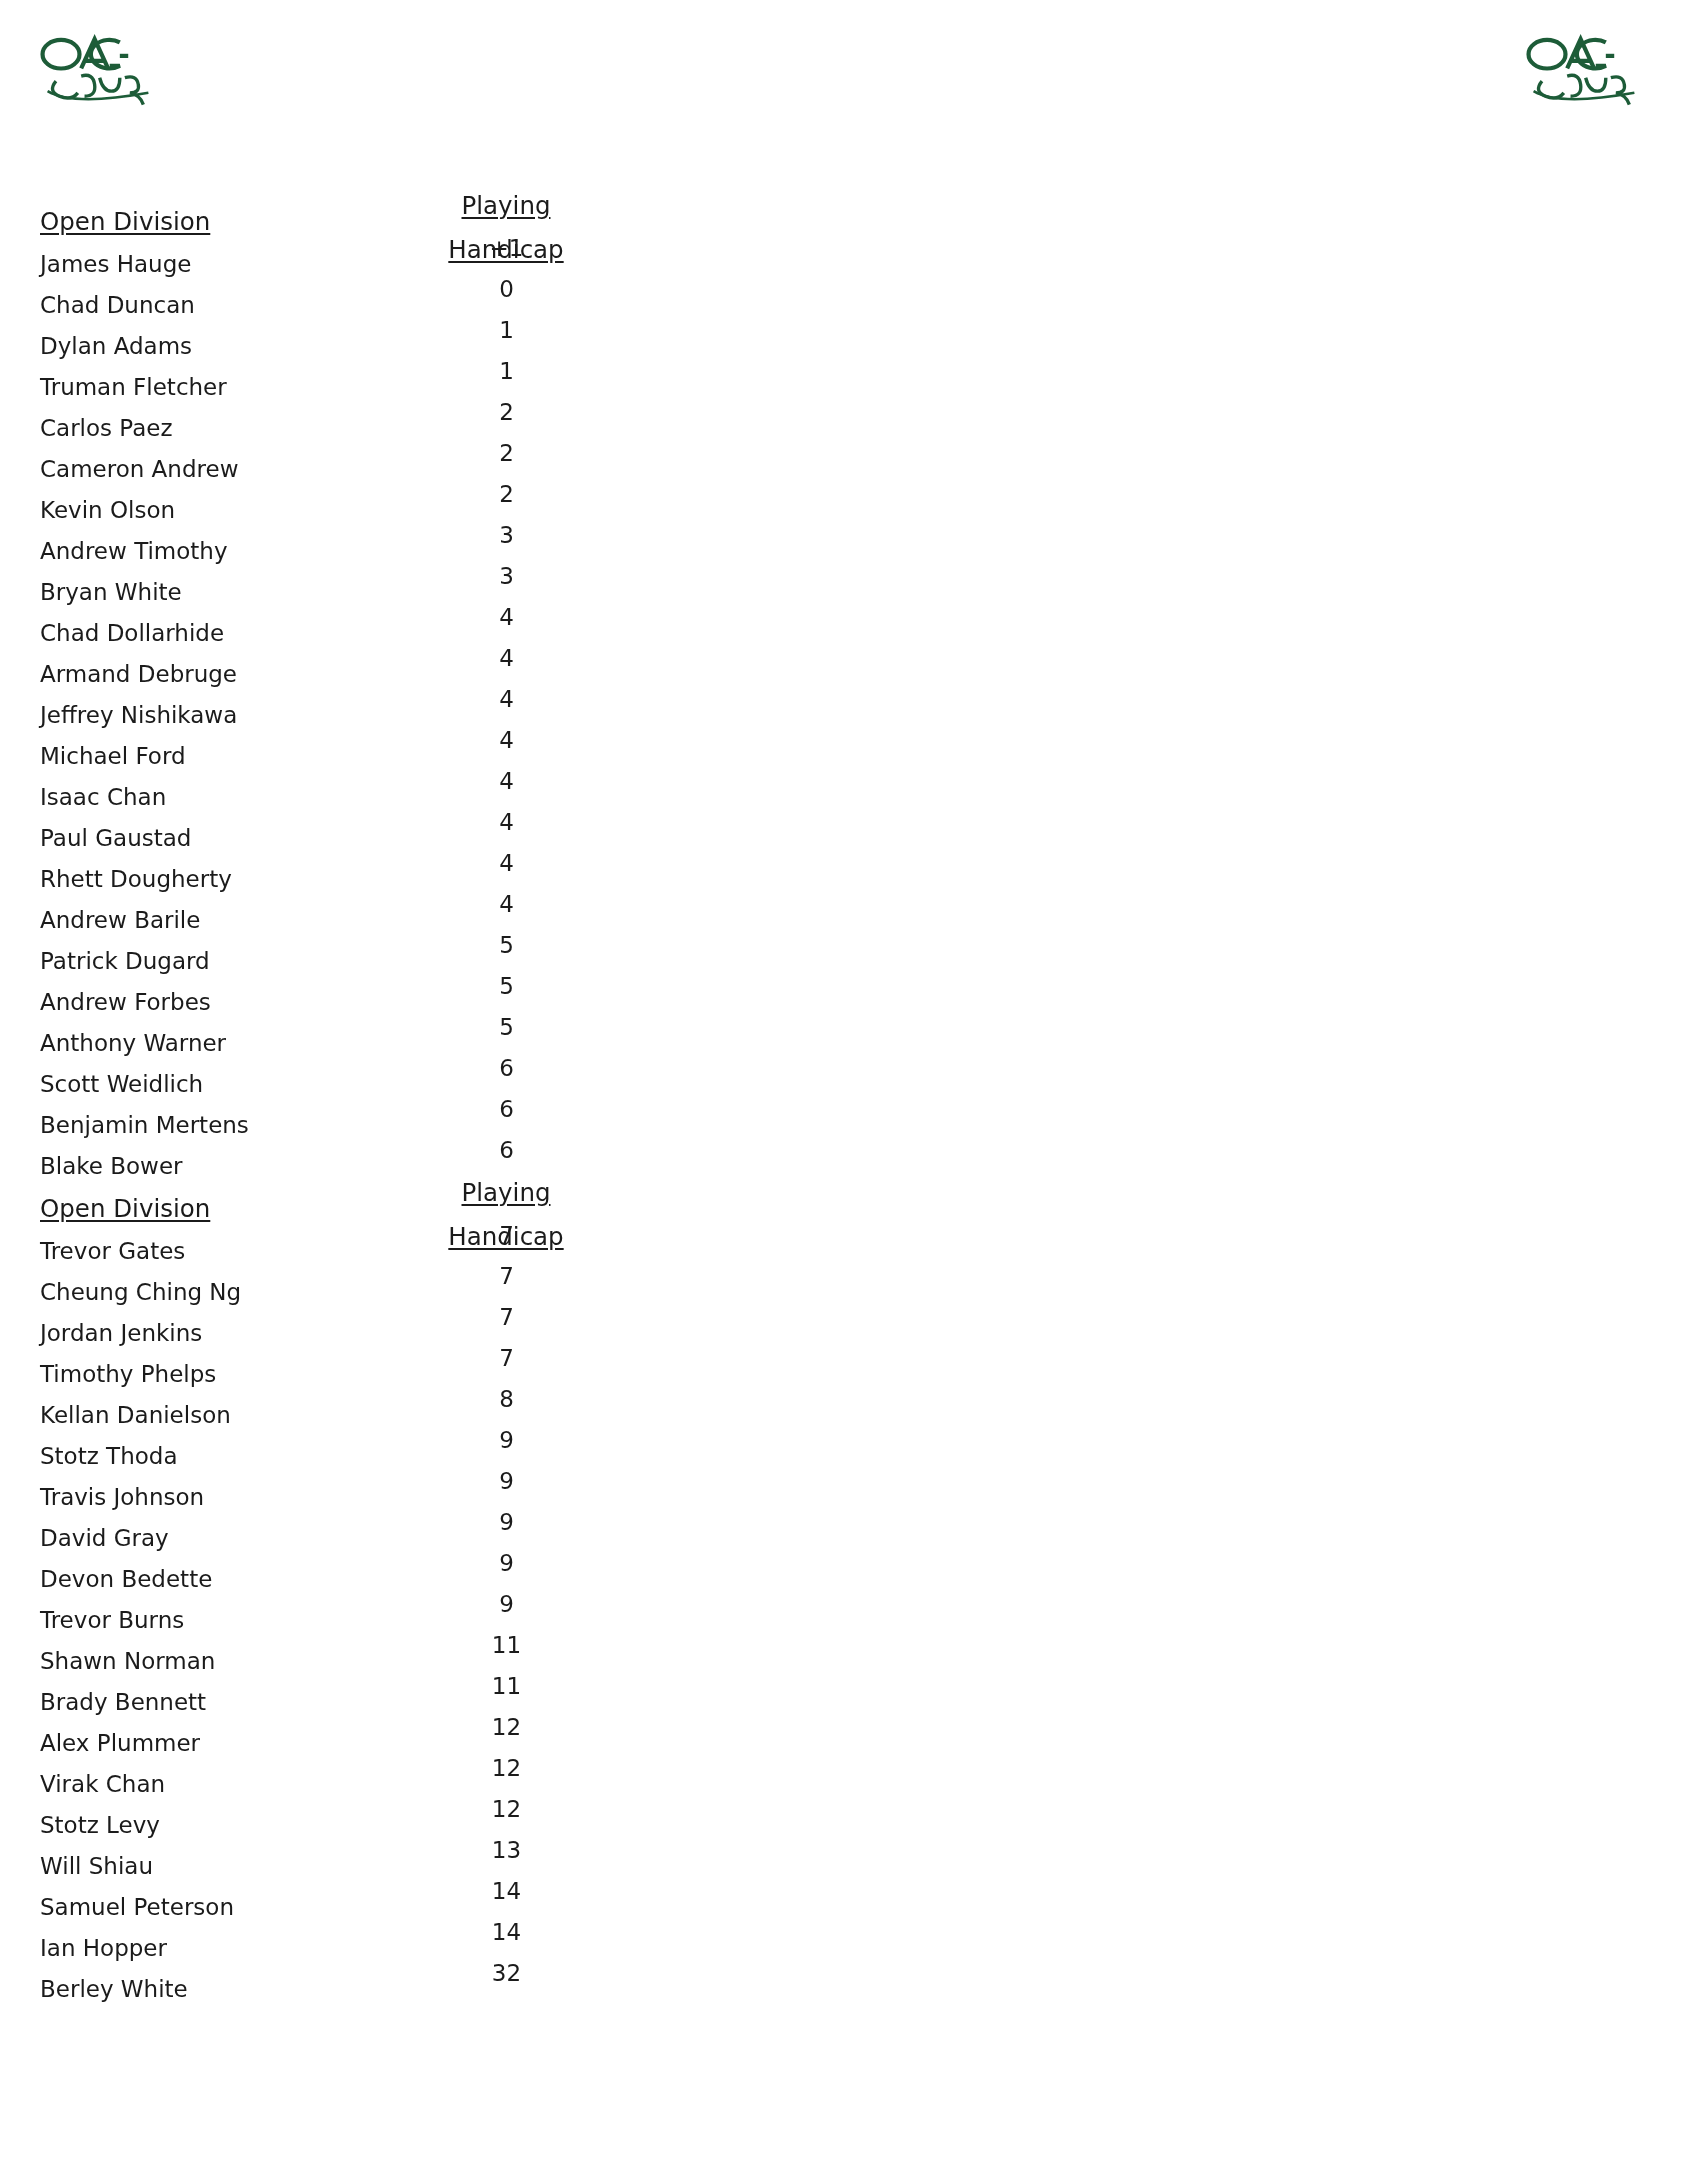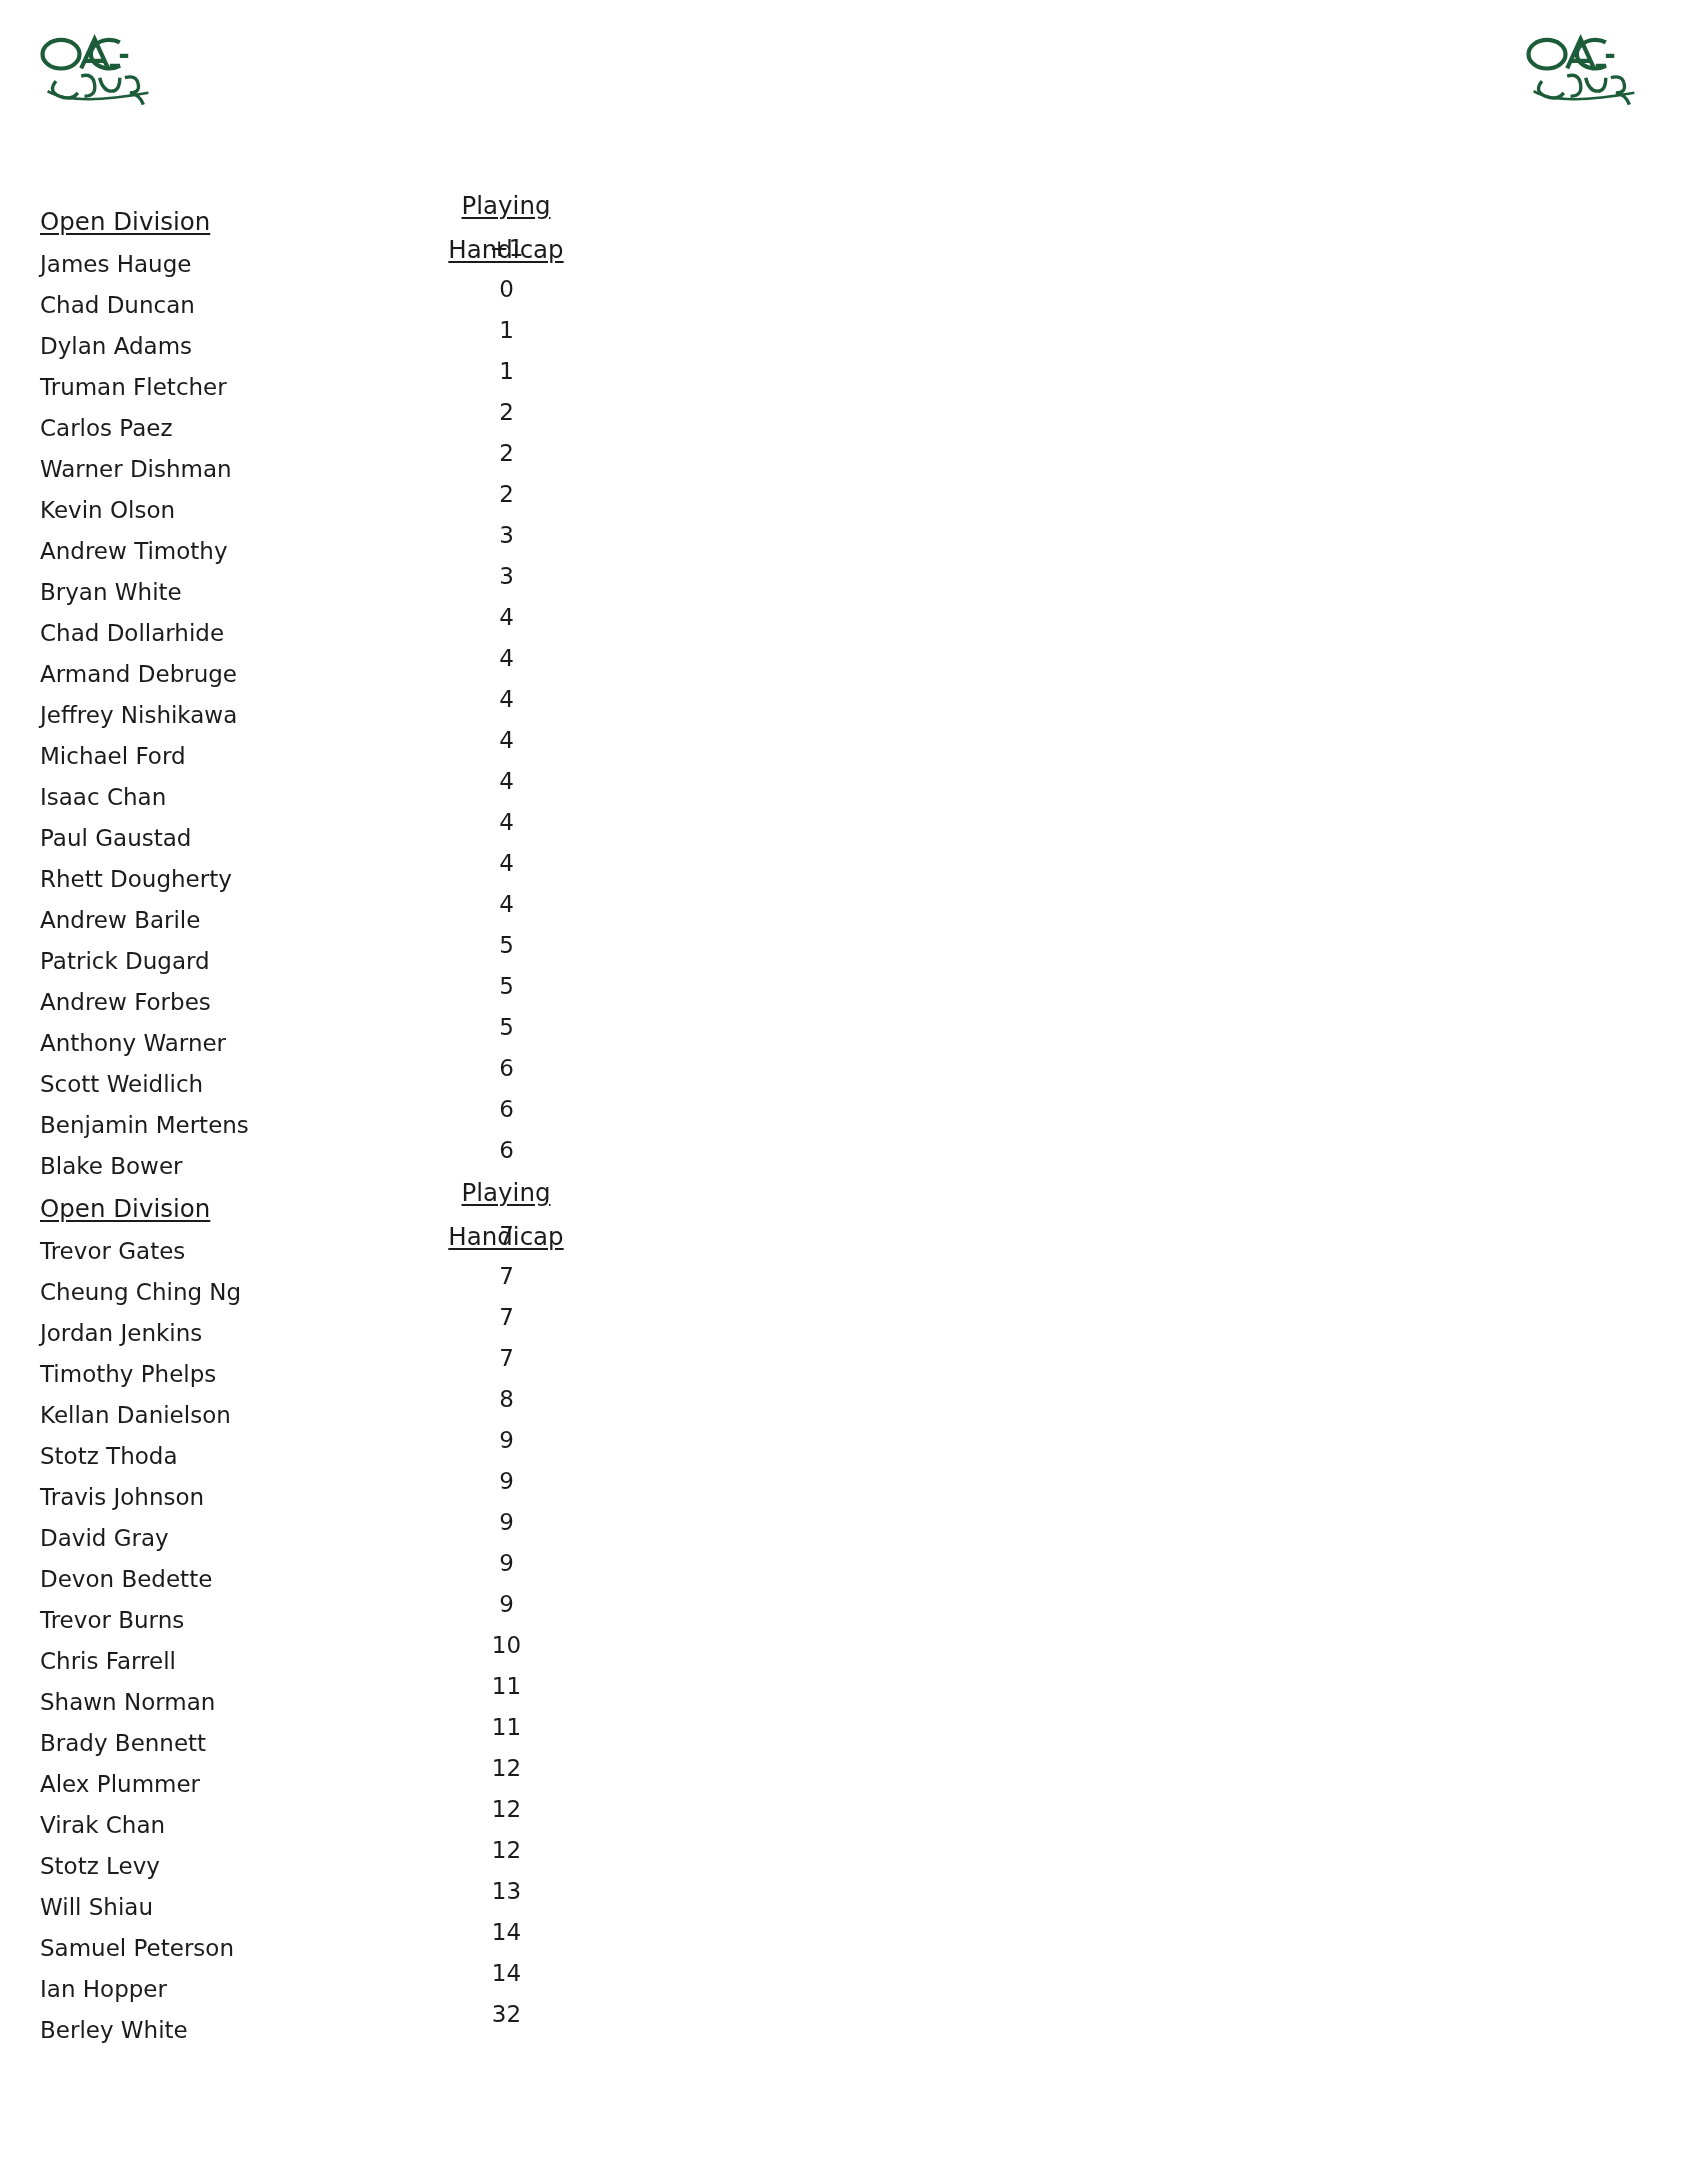--- a/index.html
+++ b/index.html
@@ -183,21 +183,21 @@
     </div>
     <div class="row">
       <span class="name">Truman Fletcher</span>
       <span class="value">1</span>
     </div>
     <div class="row">
       <span class="name">Carlos Paez</span>
       <span class="value">2</span>
     </div>
     <div class="row">
-      <span class="name">Warner Dishman</span>
+      <span class="name">Cameron Andrew</span>
       <span class="value">2</span>
     </div>
     <div class="row">
       <span class="name">Kevin Olson</span>
       <span class="value">2</span>
     </div>
     <div class="row">
       <span class="name">Andrew Timothy</span>
       <span class="value">3</span>
     </div>
@@ -301,24 +301,20 @@
     </div>
     <div class="row">
       <span class="name">Devon Bedette</span>
       <span class="value">9</span>
     </div>
     <div class="row">
       <span class="name">Trevor Burns</span>
       <span class="value">9</span>
     </div>
     <div class="row">
-      <span class="name">Chris Farrell</span>
-      <span class="value">10</span>
-    </div>
-    <div class="row">
       <span class="name">Shawn Norman</span>
       <span class="value">11</span>
     </div>
     <div class="row">
       <span class="name">Brady Bennett</span>
       <span class="value">11</span>
     </div>
     <div class="row">
       <span class="name">Alex Plummer</span>
       <span class="value">12</span>

